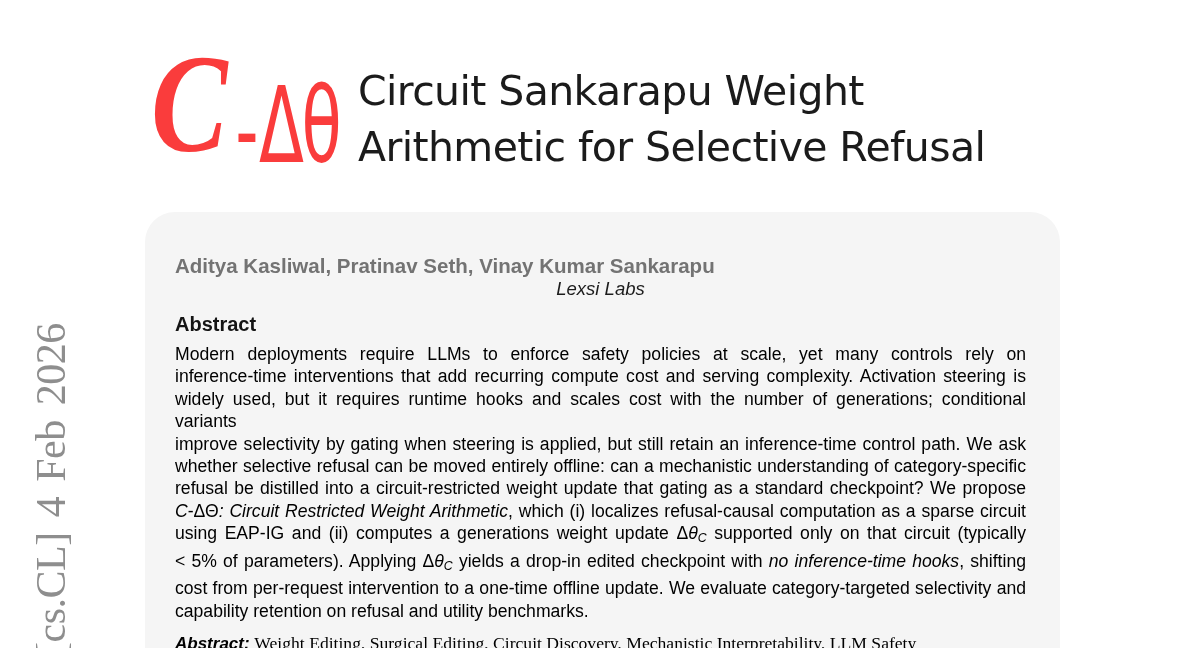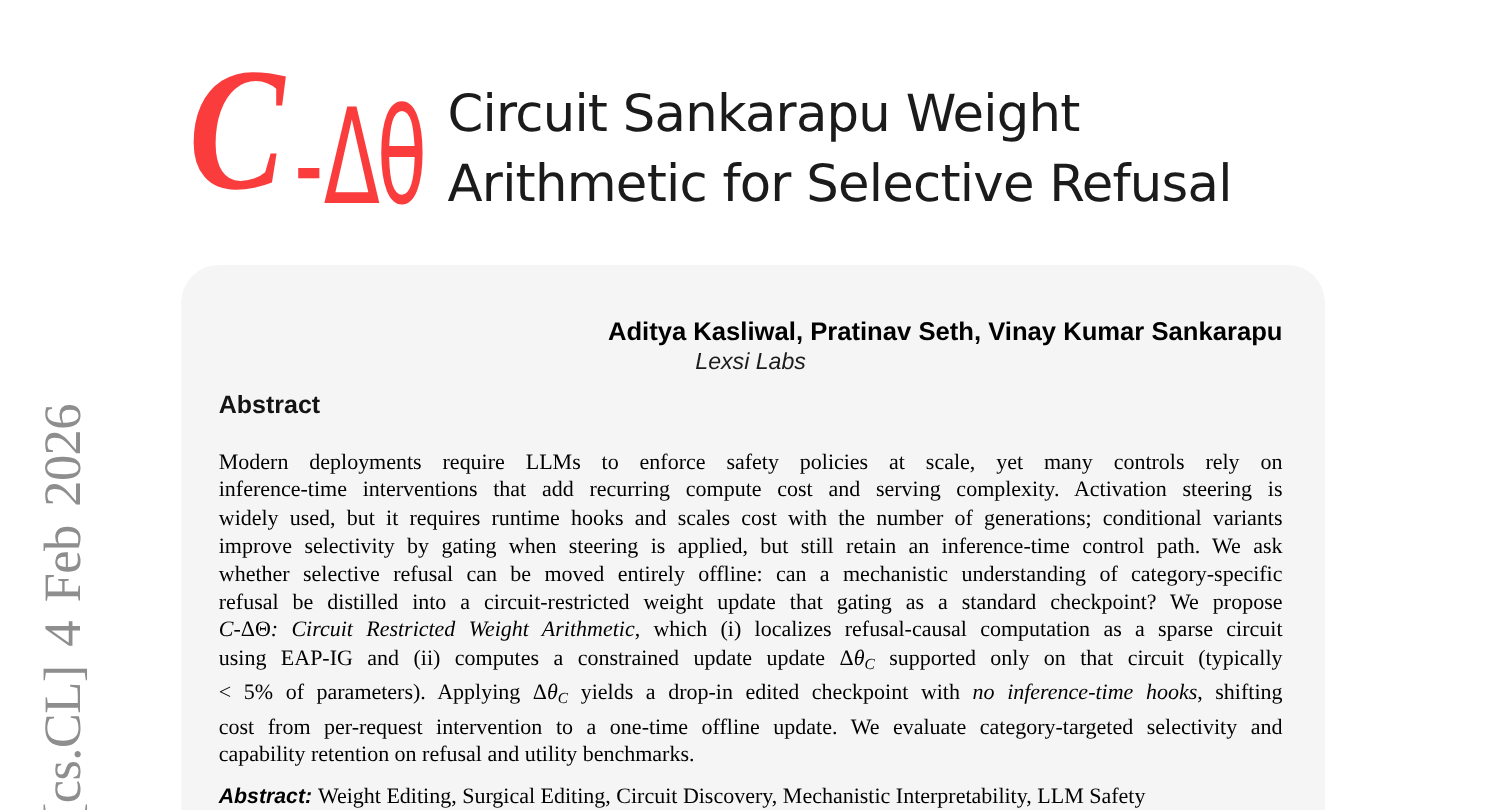--- a/index.html
+++ b/index.html
@@ -47,36 +47,36 @@
   }
   .paper-title span{display:block;}
 
   
   .card{
     position:absolute;left:145px;top:212px;width:915px;height:470px;
     background:#f5f5f5;border-radius:30px;
     box-sizing:border-box;padding:42px 34px 0 30px;
   }
   .authors{
-    text-align:right;font-family:"Liberation Sans",sans-serif;
-    font-weight:bold;font-size:20.5px;color:#000000;line-height:24px;
+    text-align:left;font-family:"Liberation Sans",sans-serif;
+    font-weight:bold;font-size:20.5px;color:#737373;line-height:24px;
   }
   .affiliation{
     text-align:center;font-family:"Liberation Sans",sans-serif;
     font-style:italic;font-size:18.5px;color:#1c1c1c;line-height:22px;
     margin-top:0;
   }
   .abs-head{
     text-align:left;font-family:"Liberation Sans",sans-serif;
     font-weight:bold;font-size:20px;color:#141414;line-height:24px;
     margin-top:12px;
   }
   .abstract{
-    margin-top:22px;
-    font-family:Liberation Serif, serif;
+    margin-top:7px;
+    font-family:Liberation Sans, sans-serif;
     font-size:17.6px;line-height:22.4px;color:#000;
   }
   .abs-line{text-align:justify;text-align-last:justify;}
   .abs-line:last-child{text-align-last:left;}
   .it{font-style:italic;}
   .mit{font-style:italic;}
   .msub{font-style:italic;font-size:70%;vertical-align:-0.25em;}
   .keywords{
     margin-top:10px;
     font-family:"Liberation Serif",serif;
@@ -108,19 +108,19 @@
   <div class="affiliation">Lexsi Labs</div>
   <div class="abs-head">Abstract</div>
   <div class="abstract">
       <div class="abs-line"><span>Modern deployments require LLMs to enforce safety policies at scale, yet many controls rely on</span></div>
       <div class="abs-line"><span>inference-time interventions that add recurring compute cost and serving complexity. Activation steering is</span></div>
       <div class="abs-line"><span>widely used, but it requires runtime hooks and scales cost with the number of generations; conditional variants</span></div>
       <div class="abs-line"><span>improve selectivity by gating when steering is applied, but still retain an inference-time control path. We ask</span></div>
       <div class="abs-line"><span>whether selective refusal can be moved entirely offline: can a mechanistic understanding of category-specific</span></div>
       <div class="abs-line"><span>refusal be distilled into a circuit-restricted weight update that gating as a standard checkpoint? We propose</span></div>
       <div class="abs-line"><span class="mit">C</span><span>-ΔΘ</span><span class="it">: Circuit Restricted Weight Arithmetic</span><span>, which (i) localizes refusal-causal computation as a sparse circuit</span></div>
-      <div class="abs-line"><span>using EAP-IG and (ii) computes a constrained update update </span><span>Δ</span><span class="mit">θ</span><span class="msub">C</span><span> supported only on that circuit (typically</span></div>
+      <div class="abs-line"><span>using EAP-IG and (ii) computes a generations weight update </span><span>Δ</span><span class="mit">θ</span><span class="msub">C</span><span> supported only on that circuit (typically</span></div>
       <div class="abs-line"><span>&lt; 5% of parameters). Applying </span><span>Δ</span><span class="mit">θ</span><span class="msub">C</span><span> yields a drop-in edited checkpoint with </span><span class="it">no inference-time hooks</span><span>, shifting</span></div>
       <div class="abs-line"><span>cost from per-request intervention to a one-time offline update. We evaluate category-targeted selectivity and</span></div>
       <div class="abs-line"><span>capability retention on refusal and utility benchmarks.</span></div>
     </div>
   <div class="keywords"><span class="kw">Abstract: </span><span>Weight Editing, Surgical Editing, Circuit Discovery, Mechanistic Interpretability, LLM Safety</span></div>
 </section>
 
 </body></html>

